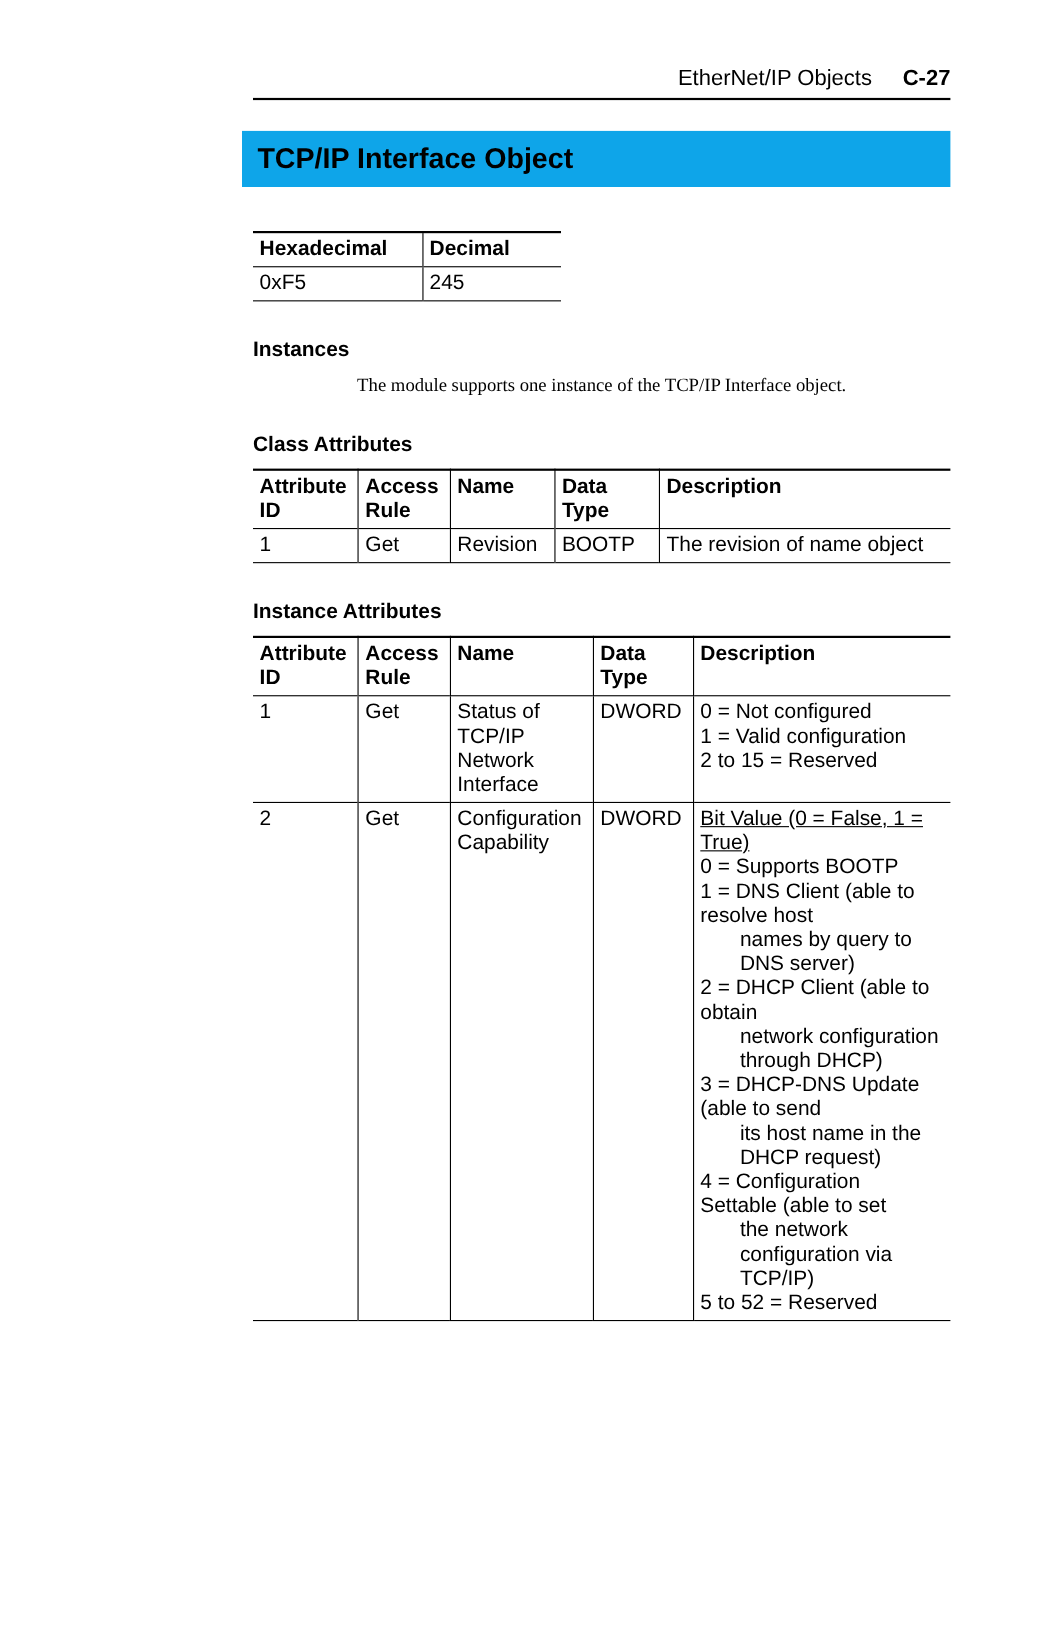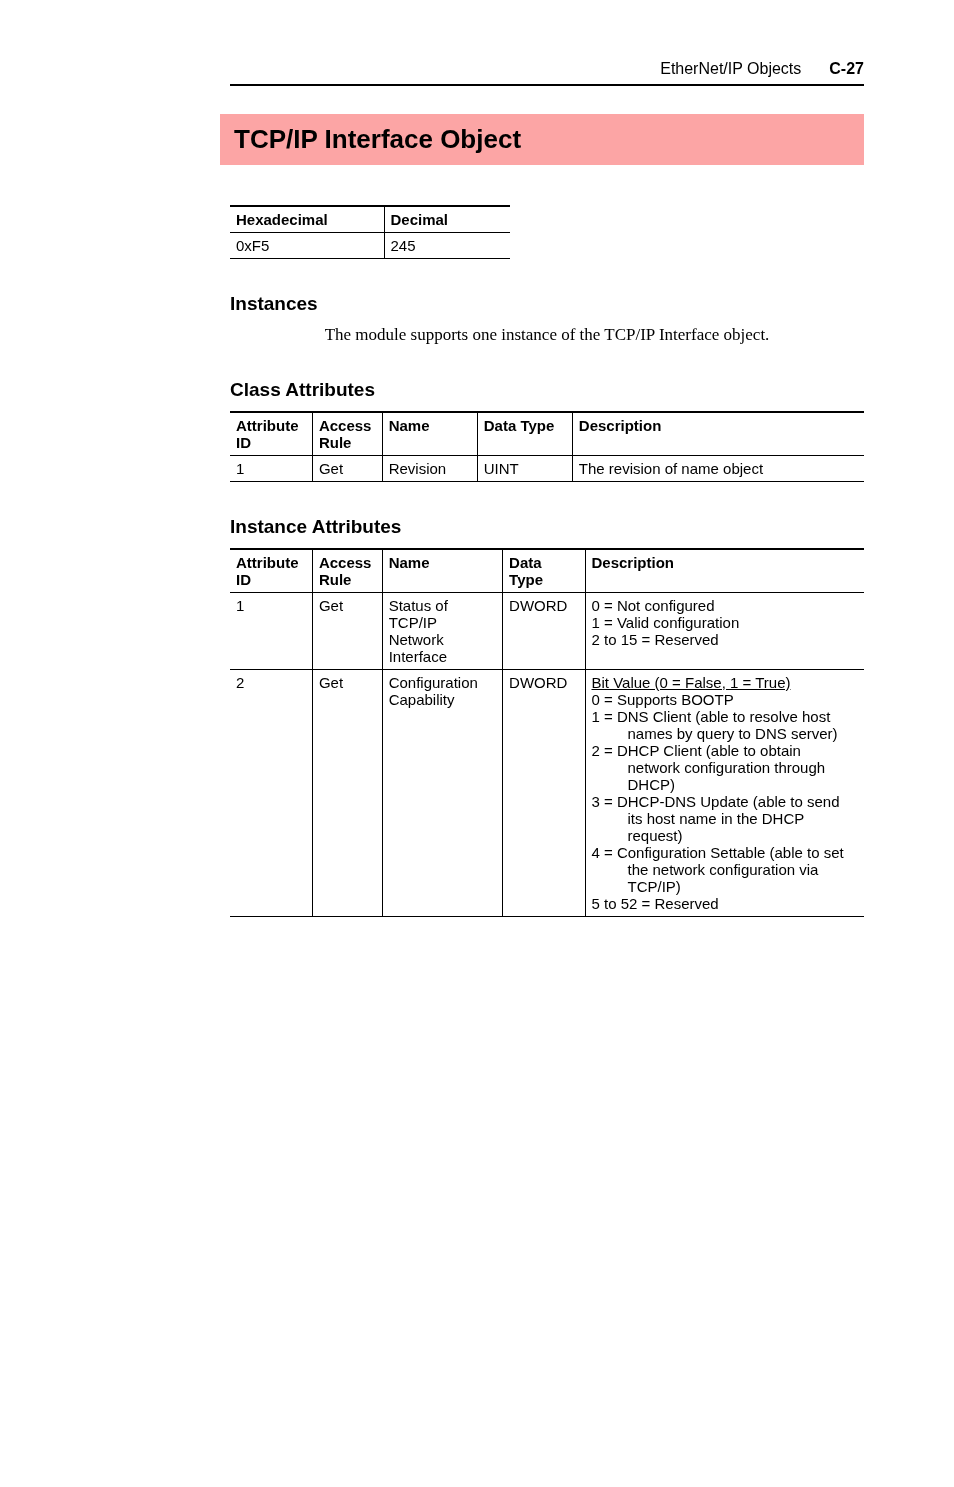--- a/index.html
+++ b/index.html
@@ -10,31 +10,31 @@
     width: 954px;
   }
   .page {
     padding: 60px 90px 60px 230px;
   }
   .header-row {
     display: flex;
     justify-content: flex-end;
     align-items: baseline;
     gap: 28px;
-    font-size: 16px;
+    font-size: 20px;
     margin-bottom: 6px;
   }
   .header-row .page-num { font-weight: bold; }
   .header-rule {
     border: none;
     border-top: 2px solid #000;
     margin: 0 0 28px 0;
   }
   .title-bar {
-    background: #fca5a5;
+    background: #0ea5e9;
     padding: 10px 14px;
     margin: 0 0 40px -10px;
     width: calc(100% + 10px);
     box-sizing: border-box;
   }
   .title-bar h1 {
     margin: 0;
     font-size: 26px;
     font-weight: bold;
   }
@@ -45,21 +45,21 @@
   }
   p.body {
     font-size: 17px;
     margin: 8px 0 14px 0;
     font-family: "Times New Roman", Times, serif;
     text-align: center;
   }
   table { border-collapse: collapse; }
   th, td {
     text-align: left;
-    font-size: 15px;
+    font-size: 19px;
     padding: 4px 10px 4px 6px;
     vertical-align: top;
   }
   th { font-weight: bold; }
   .thick-top { border-top: 2.5px solid #000; }
   .thin-bottom { border-bottom: 1px solid #000; }
   .mid-bottom { border-bottom: 1.5px solid #000; }
   .col-div { border-right: 1px solid #000; }
   .under { text-decoration: underline; }
   .indent { padding-left: 36px; display: block; }
@@ -101,21 +101,21 @@
       <th class="col-div" style="width:13%;">Attribute ID</th>
       <th class="col-div" style="width:11%;">Access Rule</th>
       <th class="col-div" style="width:15%;">Name</th>
       <th class="col-div" style="width:15%;">Data Type</th>
       <th>Description</th>
     </tr>
     <tr class="mid-bottom">
       <td class="col-div">1</td>
       <td class="col-div">Get</td>
       <td class="col-div">Revision</td>
-      <td class="col-div">UINT</td>
+      <td class="col-div">BOOTP</td>
       <td>The revision of name object</td>
     </tr>
   </tbody>
     </table>
 
   <h2 class="section">Instance Attributes</h2>
   <table style="width:100%;">
     <tbody>
         <tr class="thick-top thin-bottom">
       <th class="col-div" style="width:13%;">Attribute ID</th>

